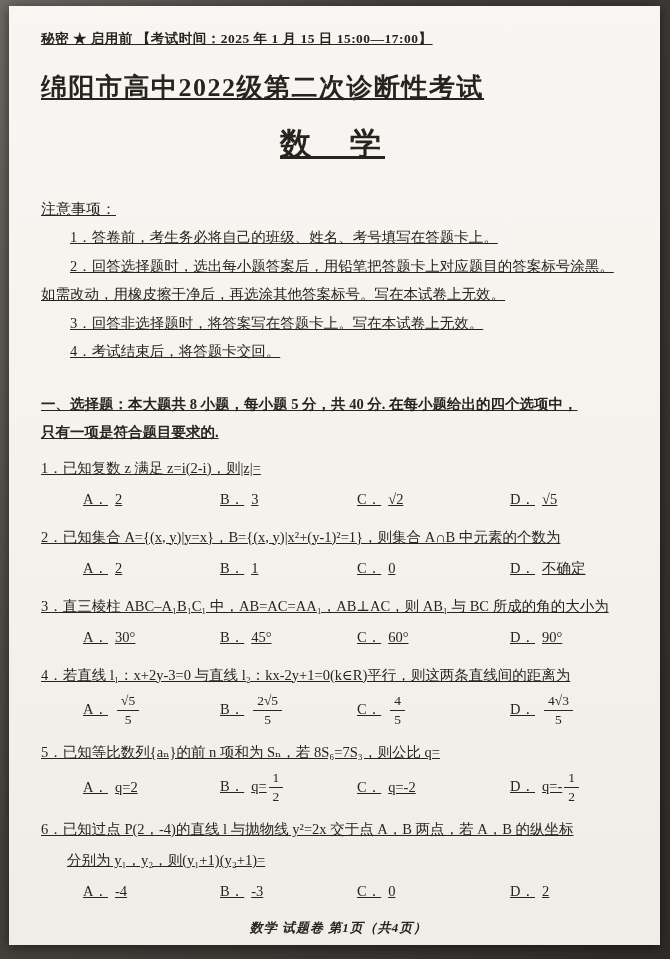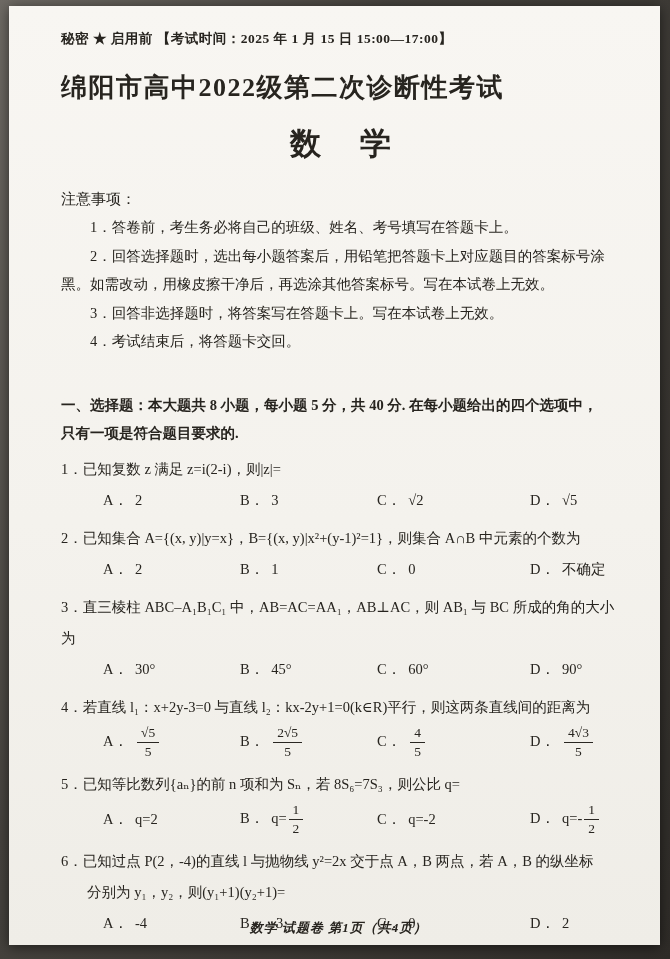--- a/index.html
+++ b/index.html
@@ -3,27 +3,27 @@
 <meta charset="utf-8">
 <style>
   * { margin:0; padding:0; box-sizing:border-box; }
   html,body { width:670px; height:959px; }
   body { font-family:"Liberation Serif","DejaVu Serif",serif; background:#403d39; overflow:hidden; }
   .scan { position:relative; width:670px; height:959px;
           background:linear-gradient(115deg,#6e6a64 0%,#46433e 35%,#2f2c28 100%); }
   .page { position:absolute; top:6px; left:9px; right:10px; bottom:14px;
           background:linear-gradient(180deg,#f8f6f2 0%,#f4f2ed 55%,#efede7 100%);
           box-shadow:0 2px 12px rgba(0,0,0,.55);
-          padding:16px 36px 8px 52px; color:#27241f; overflow:hidden; }
+          padding:16px 36px 8px 32px; color:#27241f; overflow:hidden;text-decoration:underline; }
   .header-line { font-size:13.5px; font-weight:bold; margin-top:8px; letter-spacing:.5px; }
   .title { font-size:26px; font-weight:bold; margin-top:22px; letter-spacing:1.5px; }
   .subject { text-align:center; font-size:31px; font-weight:bold; margin-top:18px; letter-spacing:4px; }
-  .notice-head { font-size:15px; margin-top:20px; line-height:28px; }
+  .notice-head { font-size:15px; margin-top:30px; line-height:28px; }
   .note { font-size:14.5px; line-height:28.5px; text-indent:2em; }
-  .section-head { font-size:14.5px; font-weight:bold; margin-top:35px; }
+  .section-head { font-size:14.5px; font-weight:bold; margin-top:24px; }
   .section-head .sline { line-height:28px; }
   .question { margin-top:7px; }
   .qline { font-size:14.5px; line-height:31px; }
   .qline.cont { padding-left:26px; }
   .options { display:flex; align-items:center; padding-left:42px; line-height:31px; font-size:14.5px; }
   .option { width:137px; white-space:nowrap; }
   .option:last-child { width:auto;margin-left:16px; }
   .olabel { margin-right:7px; }
   .frac { display:inline-block; vertical-align:middle; text-align:center;
           font-size:13.5px; line-height:1.2; margin:2px 0 2px 2px; }

